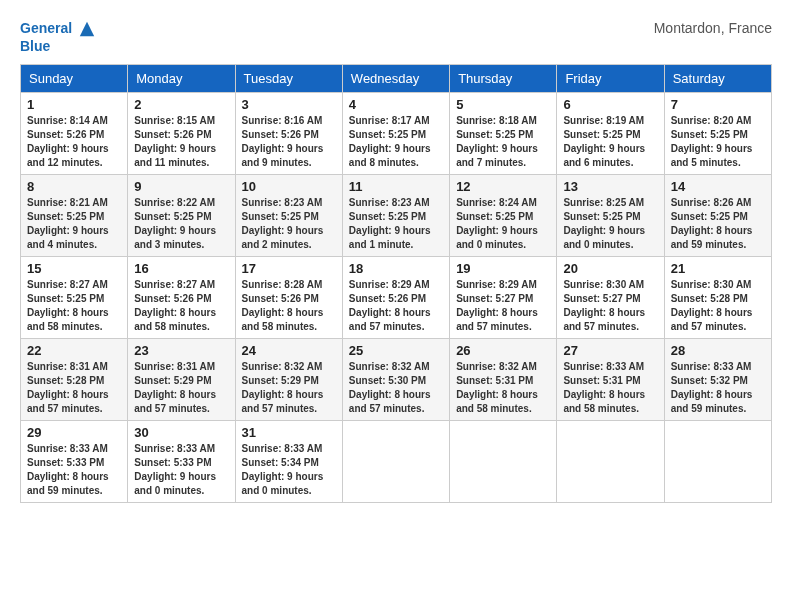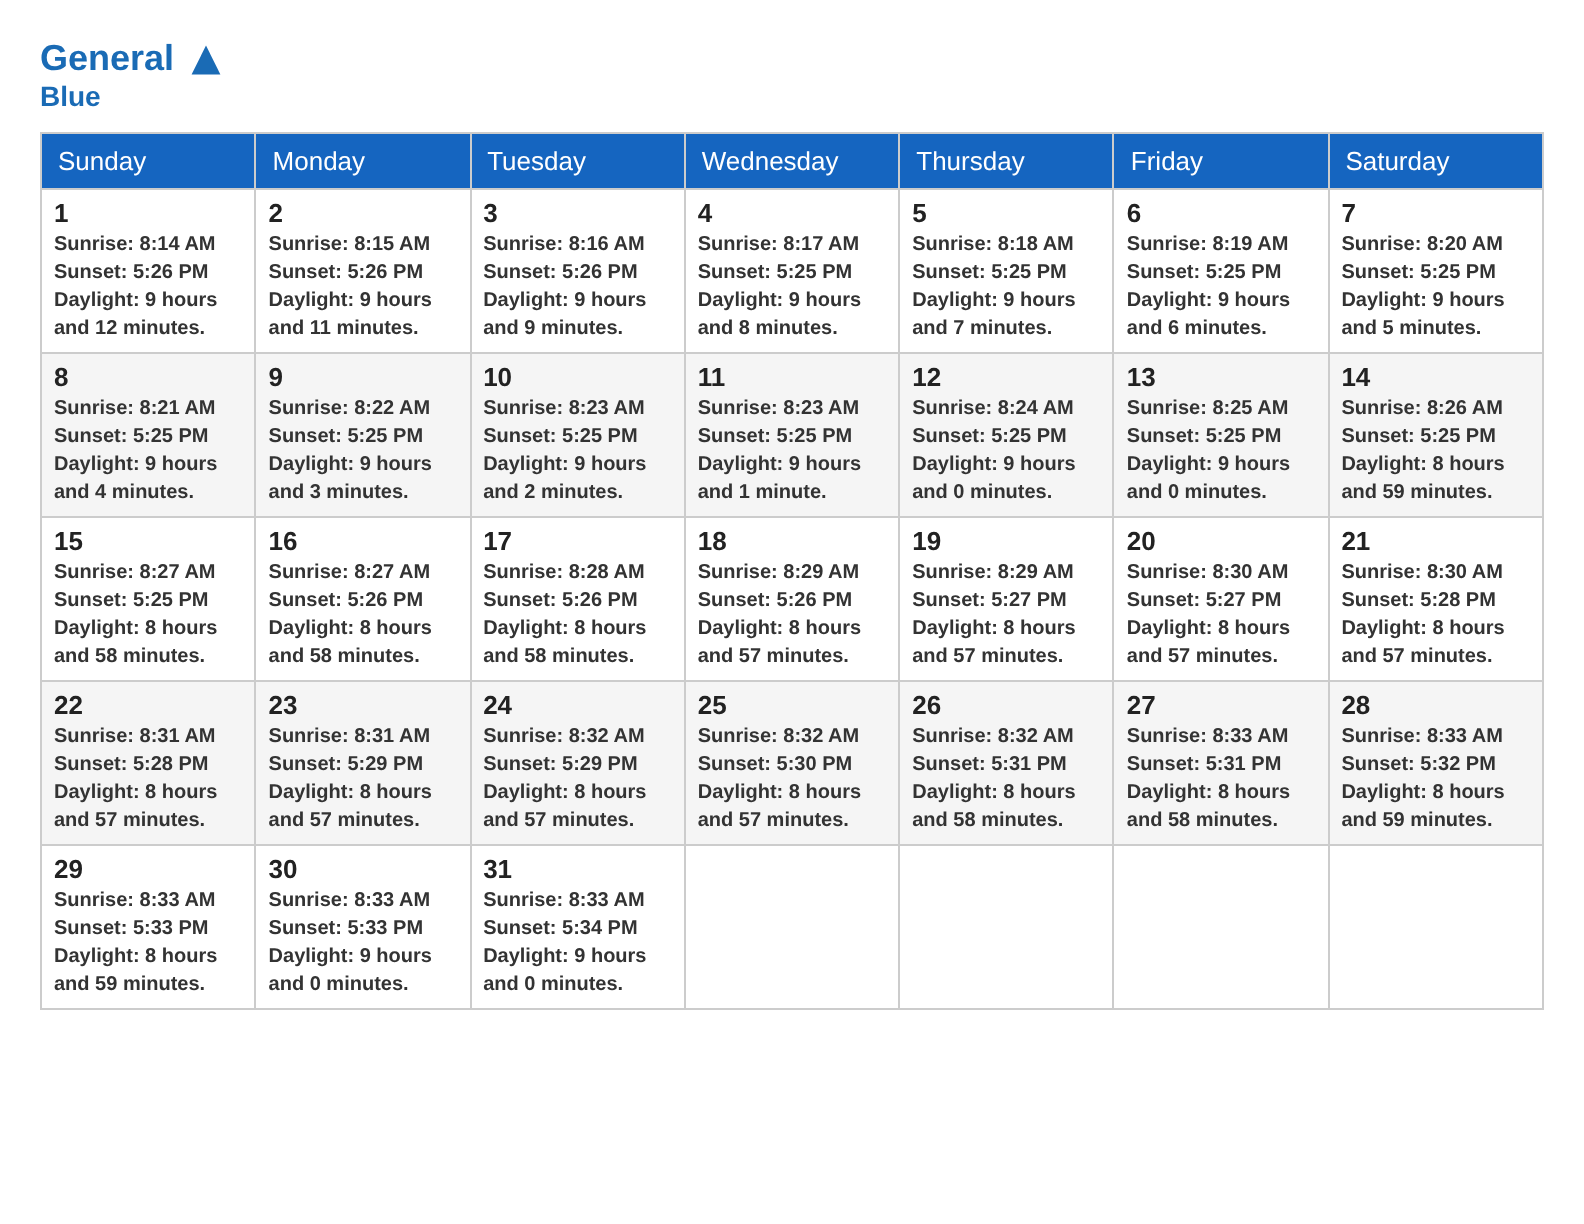--- a/index.html
+++ b/index.html
@@ -14,21 +14,21 @@
       display: flex;
       justify-content: space-between;
       align-items: flex-start;
       margin-bottom: 10px;
     }
     .logo {
       display: flex;
       align-items: center;
     }
     .logo-text {
-      font-size: 18px;
+      font-size: 14px;
       font-weight: bold;
       color: #333;
       line-height: 1.1;
     }
     .logo-text span {
       color: #1565c0;
     }
     .logo-icon {
       width: 18px;
       height: 18px;
@@ -98,20 +98,21 @@
           <span style="color:#1a6bb5;">General</span>
           <svg class="logo-icon" viewBox="0 0 20 20" style="display:inline;vertical-align:middle;">
             <polygon points="2,18 10,2 18,18" fill="#1a6bb5"></polygon>
           </svg>
         </span>
       </div>
       <div style="font-size:14px;font-weight:bold;color:#1a6bb5;">Blue</div>
     </div>
   </div>
   <div class="title-block">
+    <div class="location">Montardon, France</div>
   </div>
 </div>
 
 <table class="calendar">
   <thead>
     <tr>
       <th>Sunday</th>
       <th>Monday</th>
       <th>Tuesday</th>
       <th>Wednesday</th>

